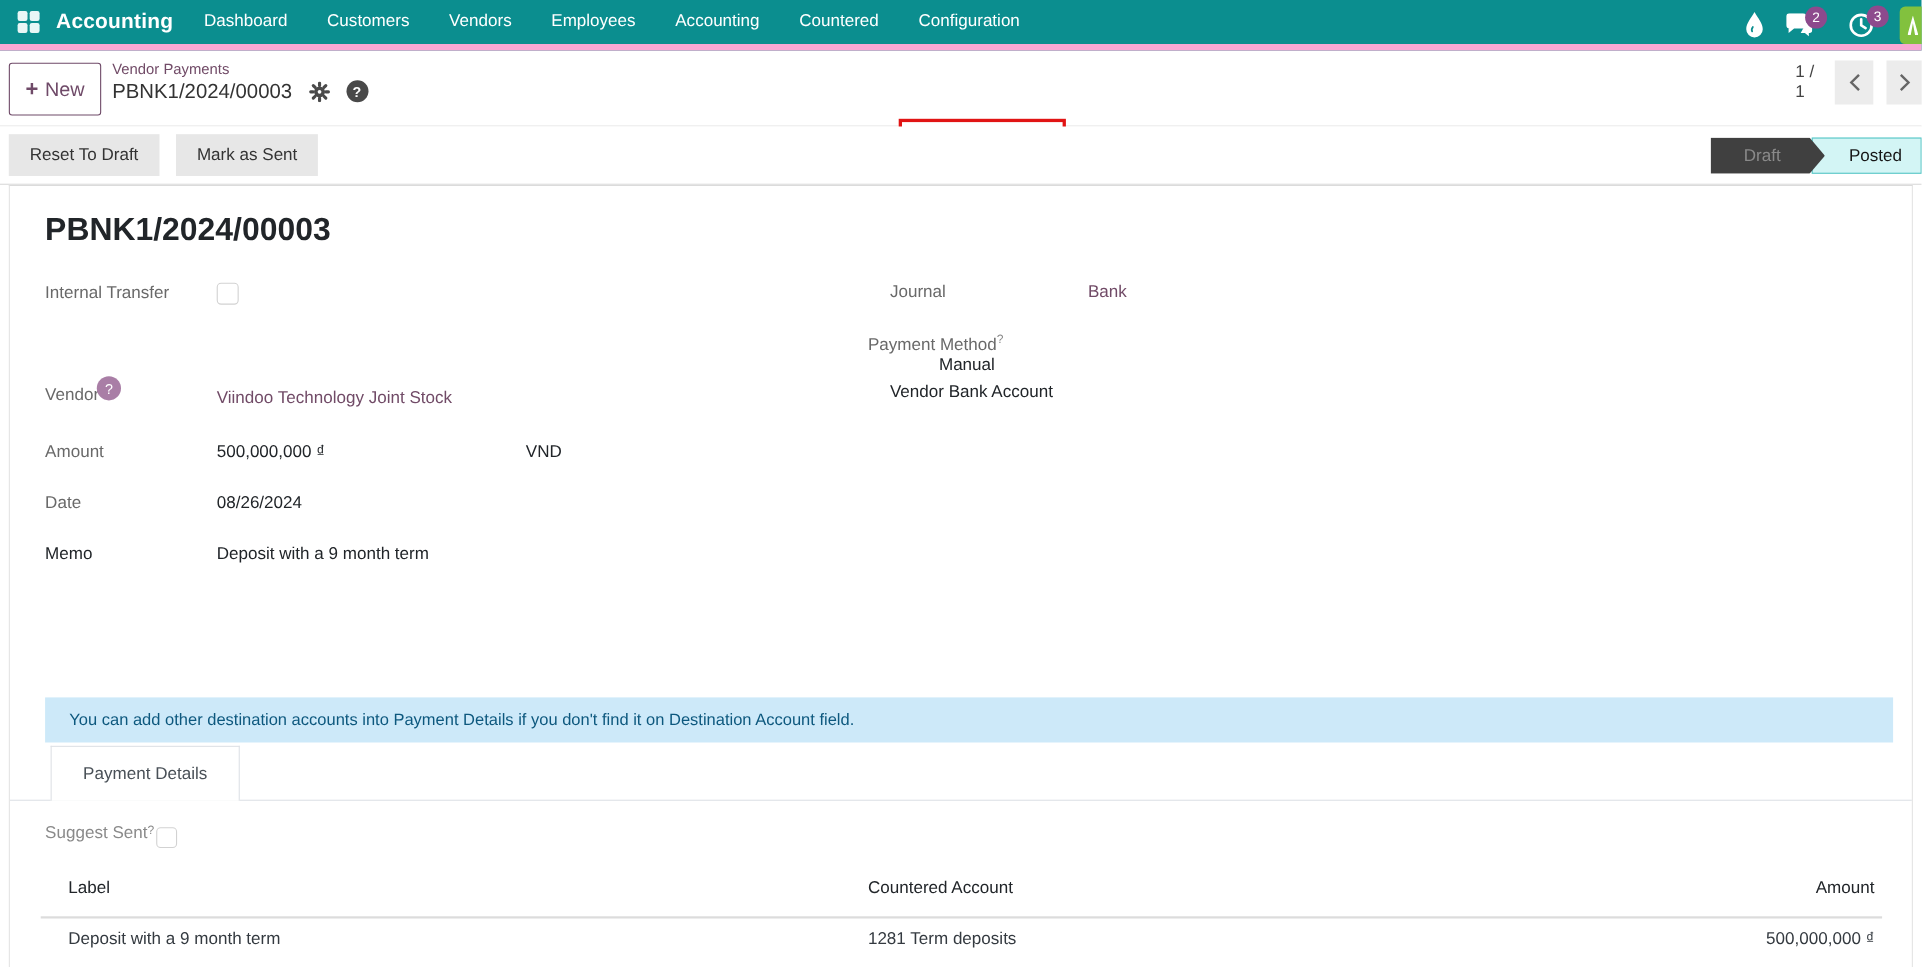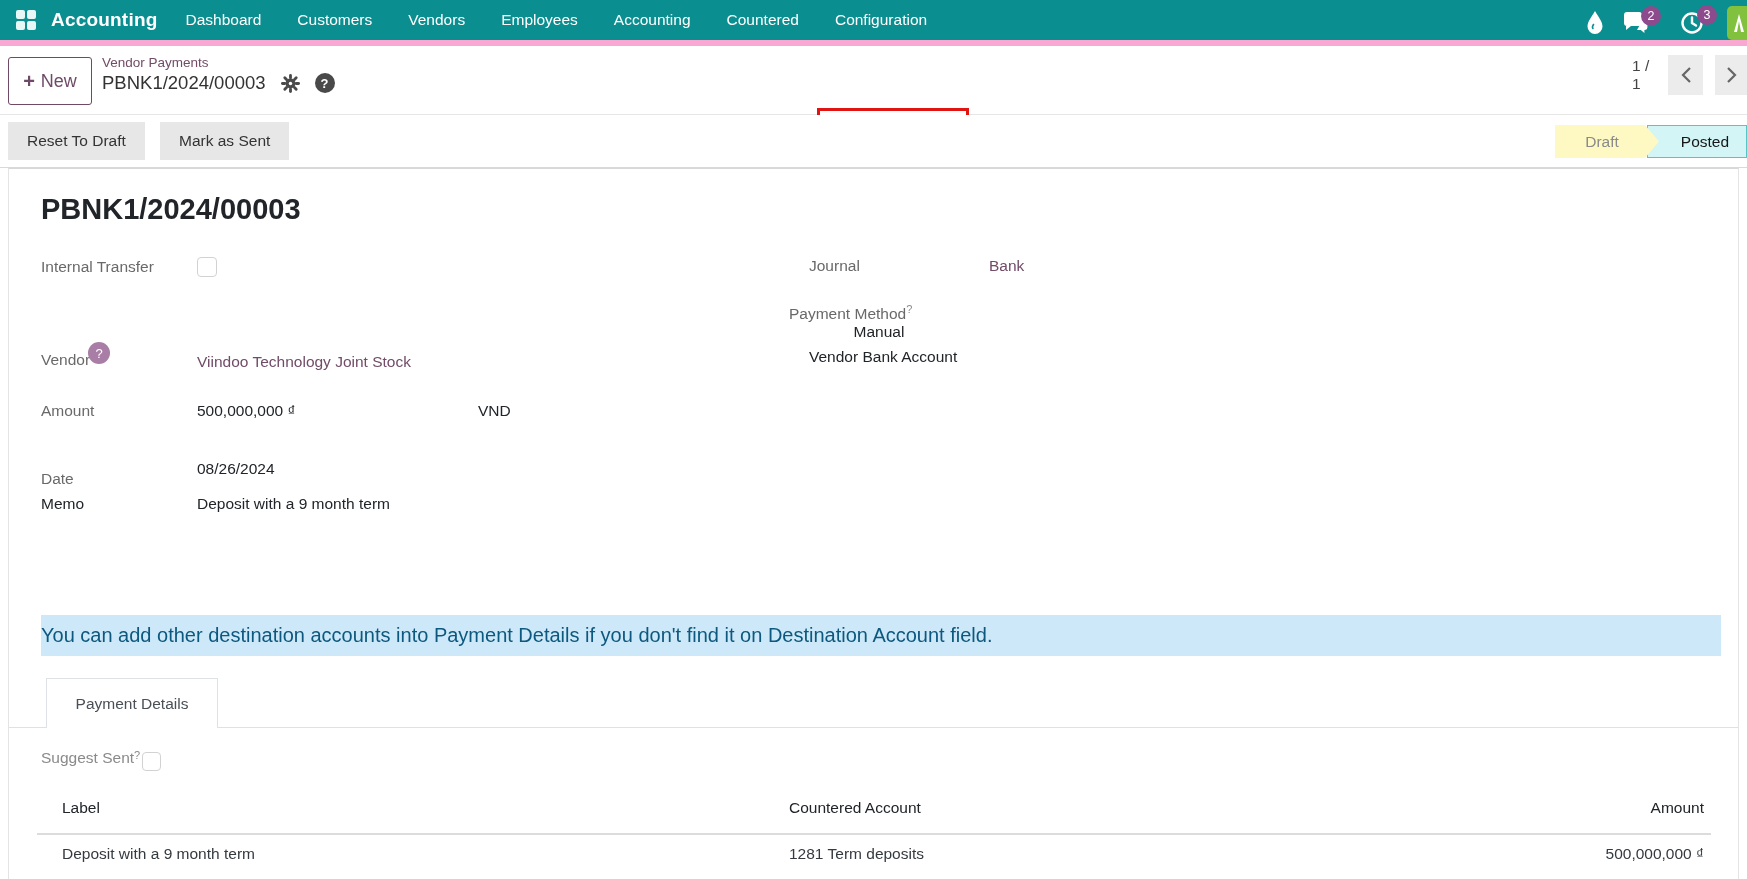--- a/index.html
+++ b/index.html
@@ -65,21 +65,21 @@
   }
 
   
   .actions { position:absolute; top:115px; left:0; right:0; height:53px; background:#fff; border-bottom:1px solid #d9d9d9; }
   .action-btn {
     position:absolute; top:7px; height:38px; background:#e7e7e7; border:none;
     color:#333; font-size:15.5px; padding:0 19px; cursor:pointer; font-family:inherit;
   }
   .statusbar { position:absolute; right:0; top:10px; display:flex; height:33px; }
   .st-draft {
-    position:relative; z-index:2; width:104px; background:#fef9c3; color:#8a8a8a;
+    position:relative; z-index:2; width:104px; background:#404040; color:#8a8a8a;
     font-size:15.5px; display:flex; align-items:center; justify-content:center; padding-right:10px;
     clip-path:polygon(0 0, calc(100% - 14px) 0, 100% 50%, calc(100% - 14px) 100%, 0 100%); cursor:pointer;
   }
   .st-posted {
     margin-left:-12px; z-index:1; width:100px; background:#d3f5f5;
     border:1px solid #57c5c5; color:#161616; font-size:15.5px; font-weight:400;
     display:flex; align-items:center; justify-content:center; padding-left:16px; cursor:pointer;
   }
 
   
@@ -98,23 +98,23 @@
   .radio-off { width:21px; height:21px; border-radius:50%; border:1px solid #c9c9c9; background:#fff; cursor:pointer; }
   .opt-label { color:#b3b3b3; margin-left:9px; }
   .q-badge {
     width:22px; height:22px; border-radius:50%; background:#a97ea6; color:#fff;
     font-size:13px; display:flex; align-items:center; justify-content:center;
     position:relative; top:-9px; left:-2px;
   }
   .sup-q { color:#8a8a8a; font-size:11px; vertical-align:super; }
 
   .banner {
-    position:absolute; left:32px; right:17px; top:446px; height:41px;
-    background:#cde9f9; color:#0d587e; font-size:20px;
-    display:flex; align-items:center; 
+    position:absolute; left:32px; right:17px; top:465px; height:41px;
+    background:#cde9f9; color:#0d587e; font-size:15px;
+    display:flex; align-items:center; padding-left:22px;
   }
 
   .tabline { position:absolute; top:558px; left:0; right:0; border-bottom:1px solid #dee2e6; }
   .tab {
     position:absolute; left:37px; top:509px; width:172px; height:50px; background:#fff;
     border:1px solid #dee2e6; border-bottom:none; font-size:15.5px; color:#495057;
     display:flex; align-items:center; justify-content:center; cursor:pointer; z-index:2;
   }
 
   .suggest { position:absolute; left:32px; top:580px; display:flex; align-items:flex-start; font-size:15.5px; color:#8a8a8a; }
@@ -254,21 +254,21 @@
     <span class="fvalue flink">Viindoo Technology Joint Stock</span>
   </div>
 
   <div class="frow" style="left:32px; top:233px;">
     <span class="flabel" style="width:156px;">Amount</span>
     <span class="fvalue">500,000,000 ₫</span>
     <span class="fvalue" style="position:absolute; left:437px;">VND</span>
   </div>
 
   <div class="frow" style="left:32px; top:280px;">
-    <span class="flabel" style="width:156px;margin-top:21px;">Date</span>
+    <span class="flabel" style="width:156px;">Date</span>
     <span class="fvalue">08/26/2024</span>
   </div>
 
   <div class="frow" style="left:32px; top:326px;">
     <span class="flabel dark" style="width:156px;">Memo</span>
     <span class="fvalue">Deposit with a 9 month term</span>
   </div>
 
   <div class="frow" style="left:800px; top:88px;">
     <span class="flabel" style="width:180px;">Journal</span>

